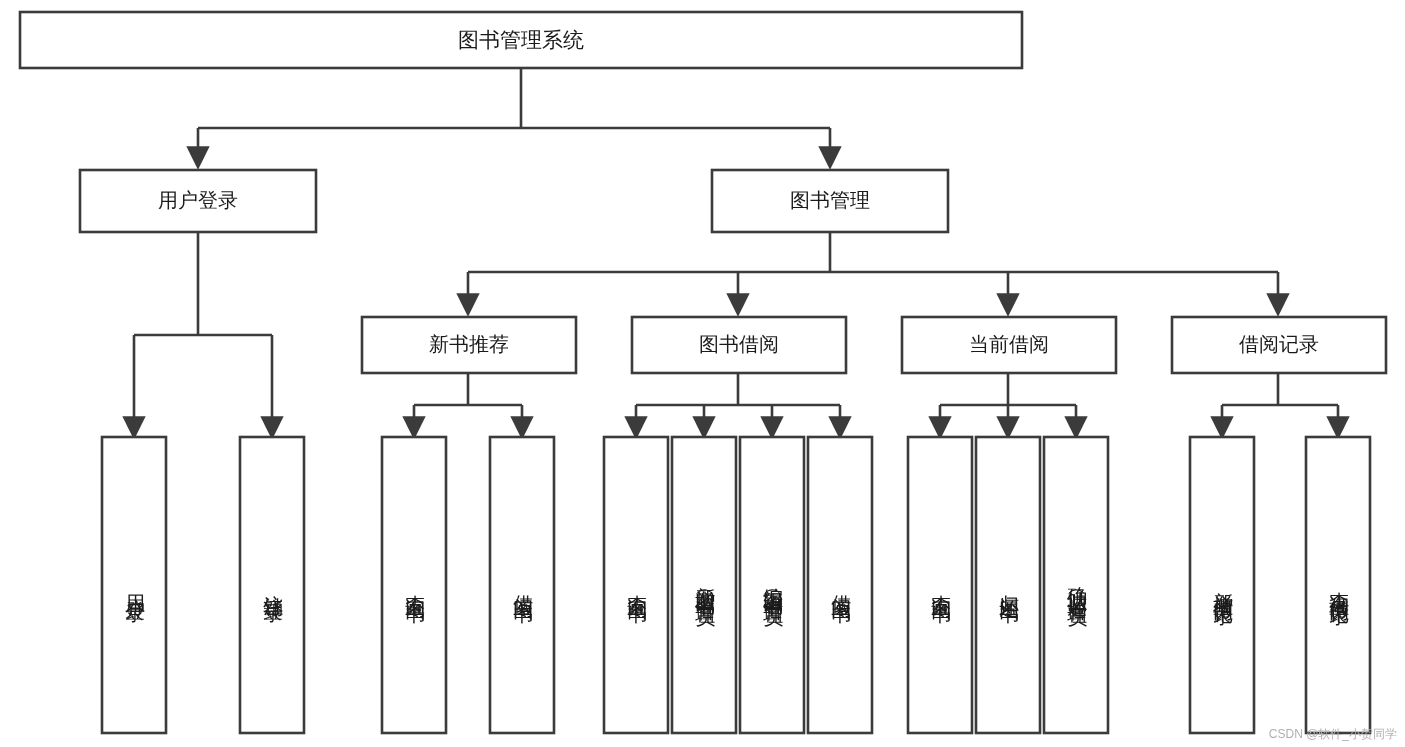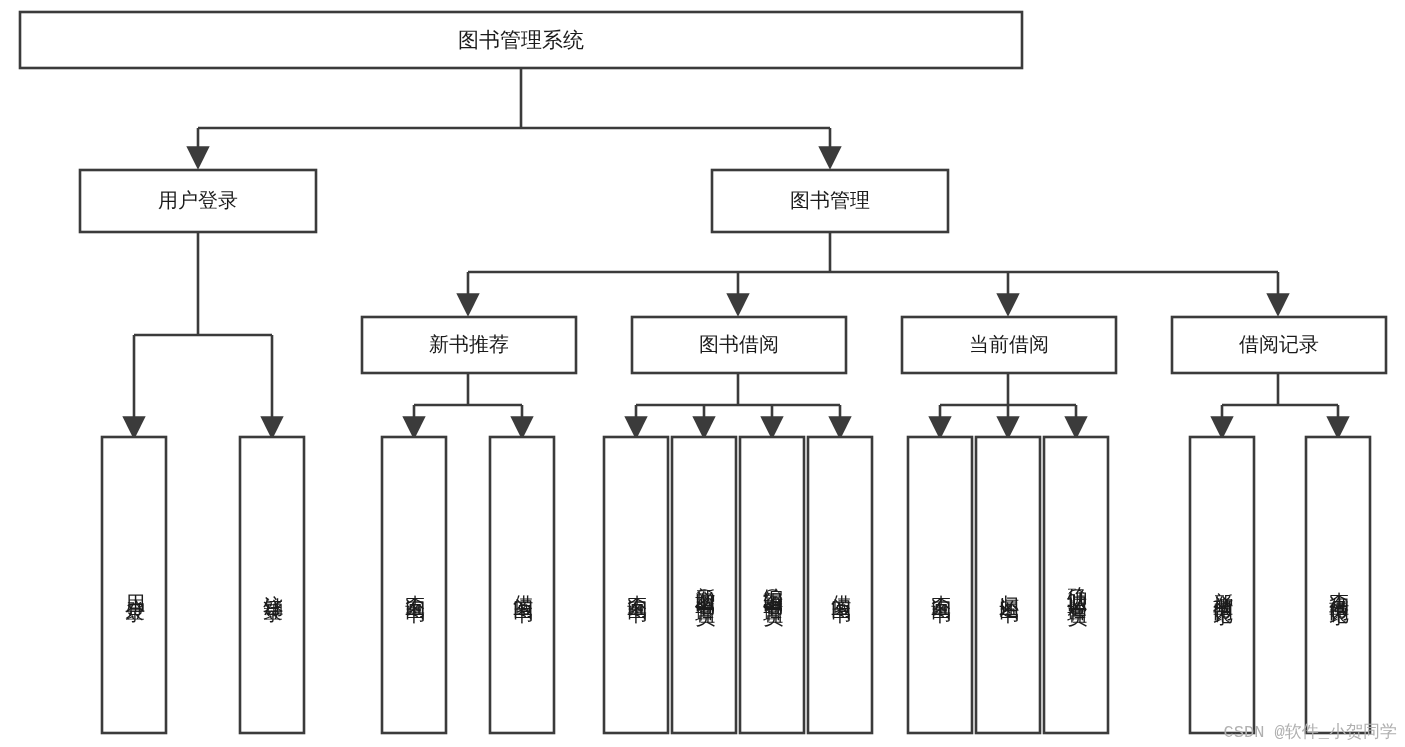--- a/index.html
+++ b/index.html
@@ -19,22 +19,22 @@
     dominant-baseline:middle;
   }
   .label-root{font-size:21px;}
   .label-l2{font-size:20px;}
   .label-l3{font-size:20px;}
   .label-leaf{font-size:20px;writing-mode:vertical-rl;text-orientation:upright;letter-spacing:3px;}
   .edge{stroke:#3b3b3b;stroke-width:2.6;fill:none;}
   .arrow-head{fill:#3b3b3b;}
   .watermark{
     position:absolute;right:8px;bottom:4px;
-    font-family:Liberation Mono, monospace;
-    font-size:17px;color:#b0b0b0;white-space:nowrap;
+    font-family:Liberation Sans, sans-serif;
+    font-size:12px;color:#b0b0b0;white-space:nowrap;
     user-select:none;
   }
 </style>
 </head>
 <body>
 
 <svg id="diagram" viewBox="0 0 1405 747" xmlns="http://www.w3.org/2000/svg">
 
   <defs>
     <marker id="arrow" viewBox="0 0 12 12" refX="6" refY="6" markerWidth="9" markerHeight="9" orient="auto-start-reverse">

